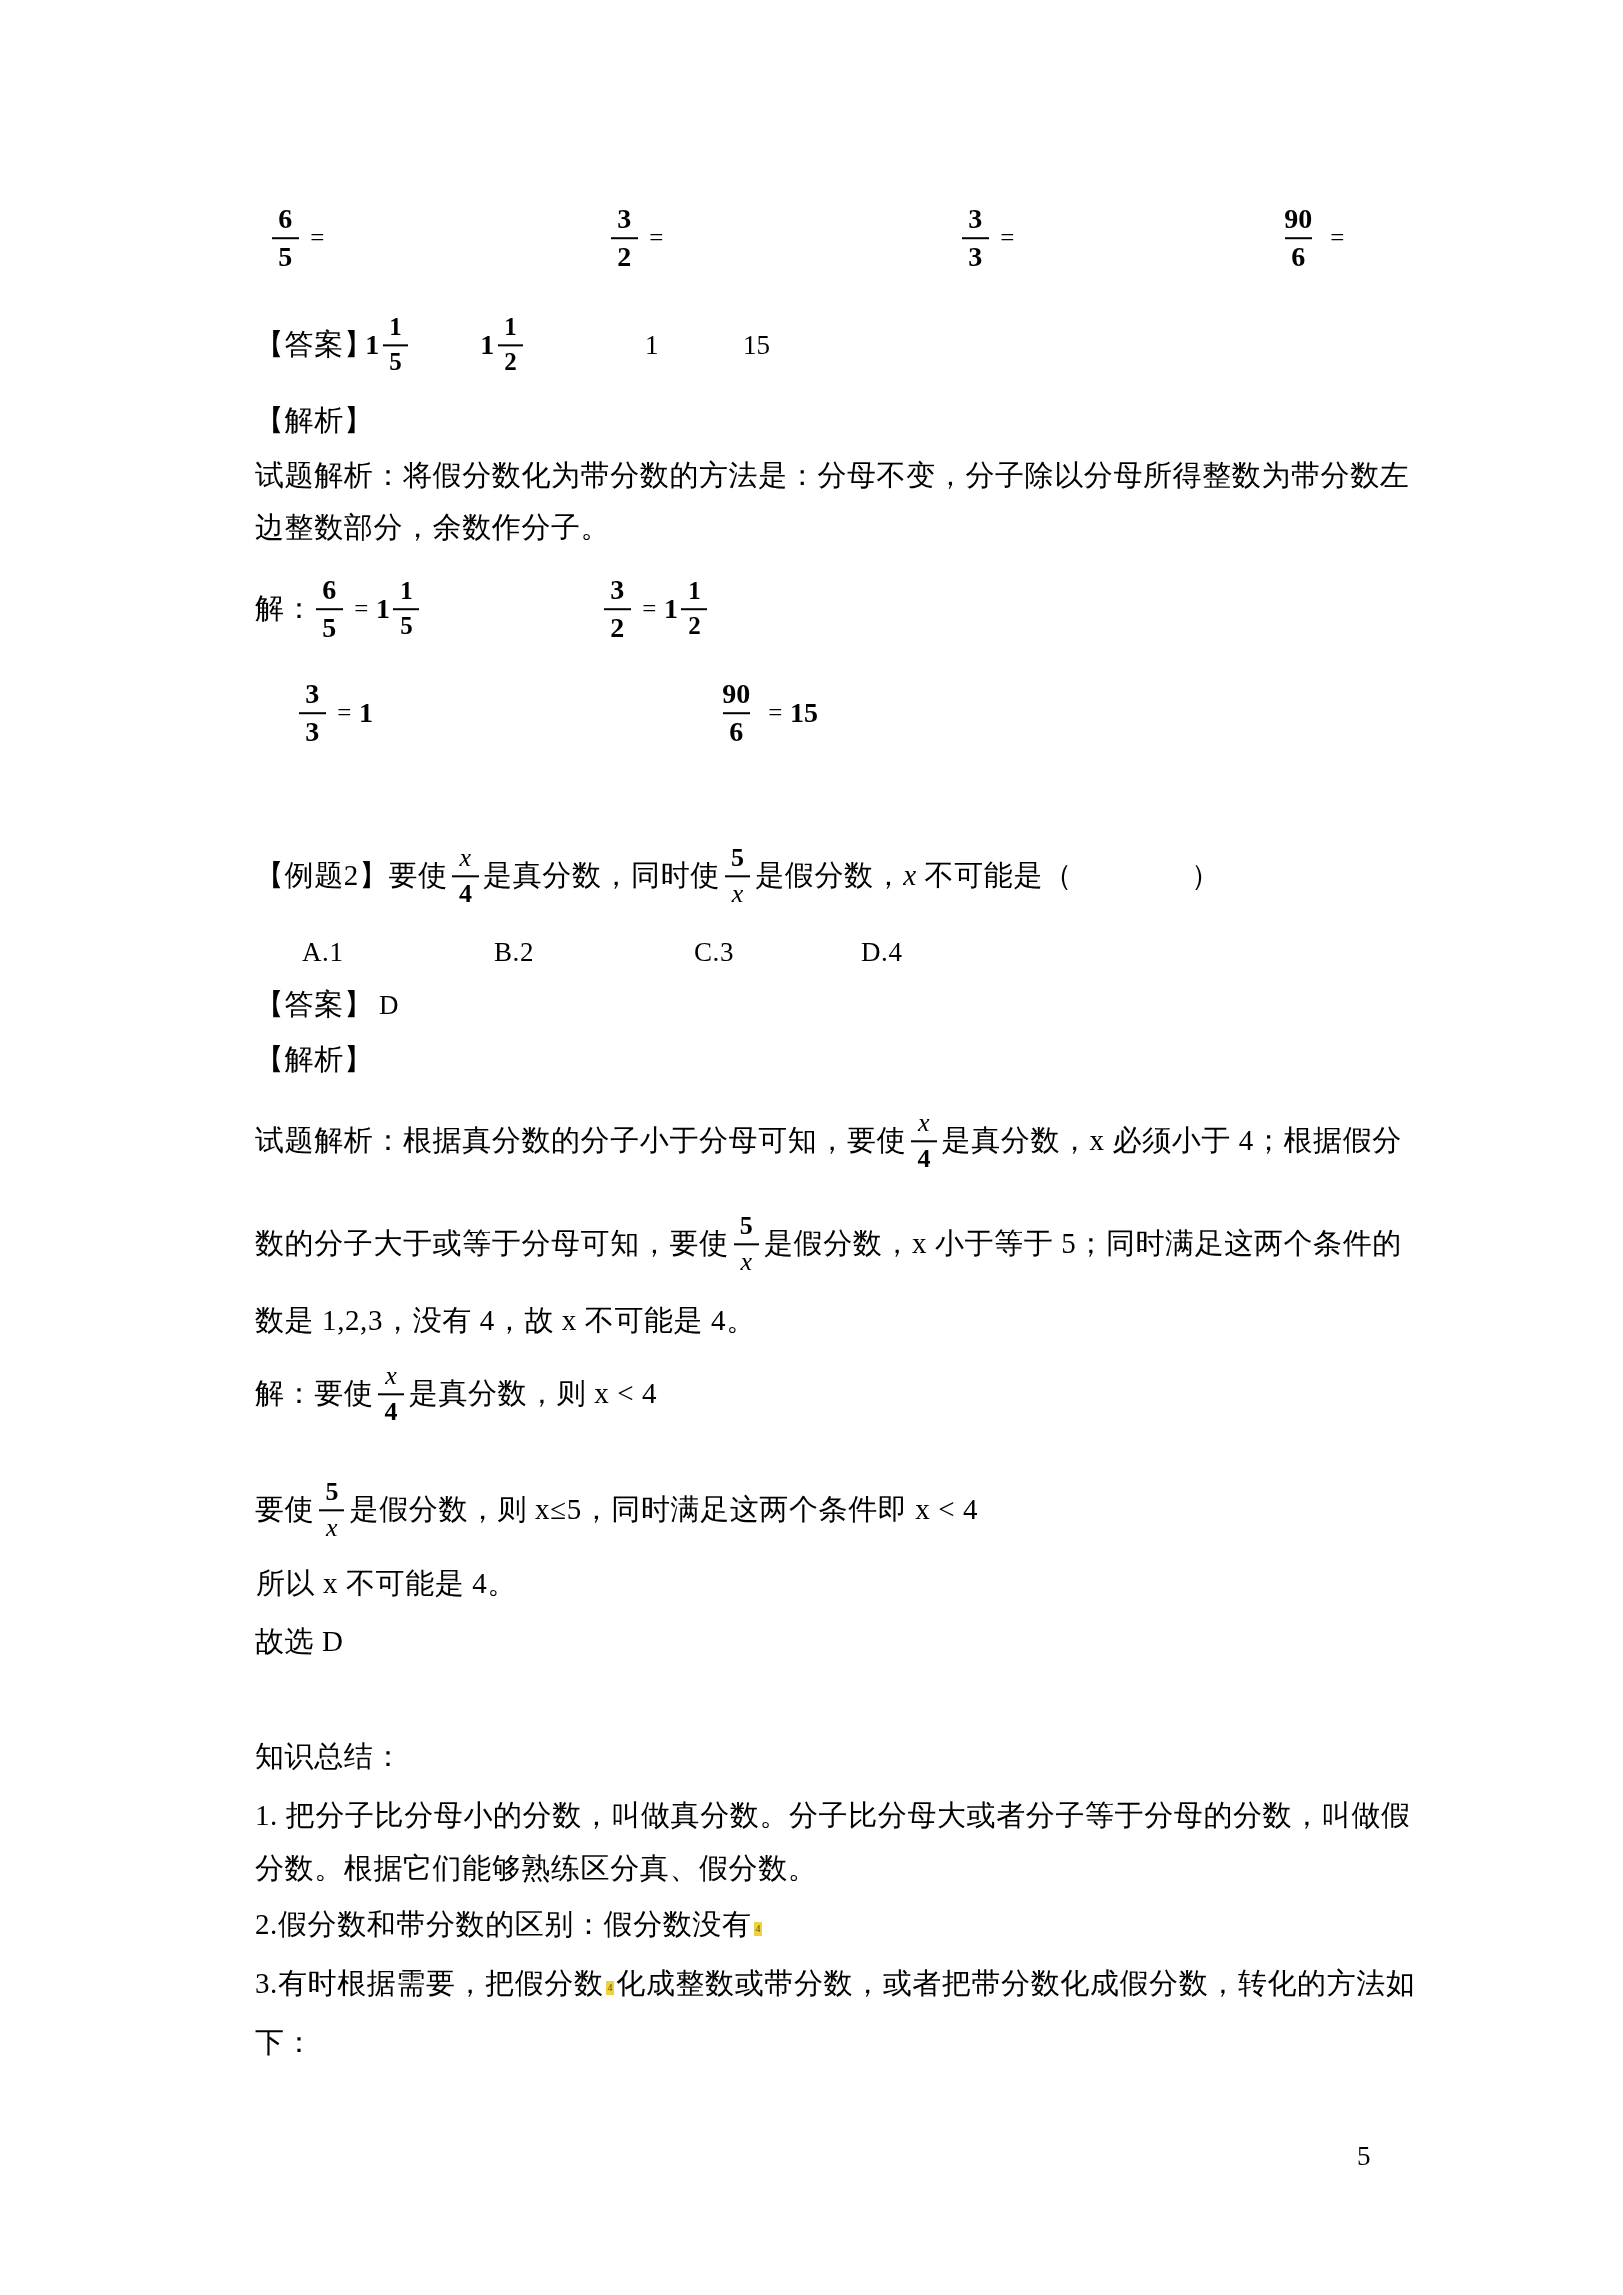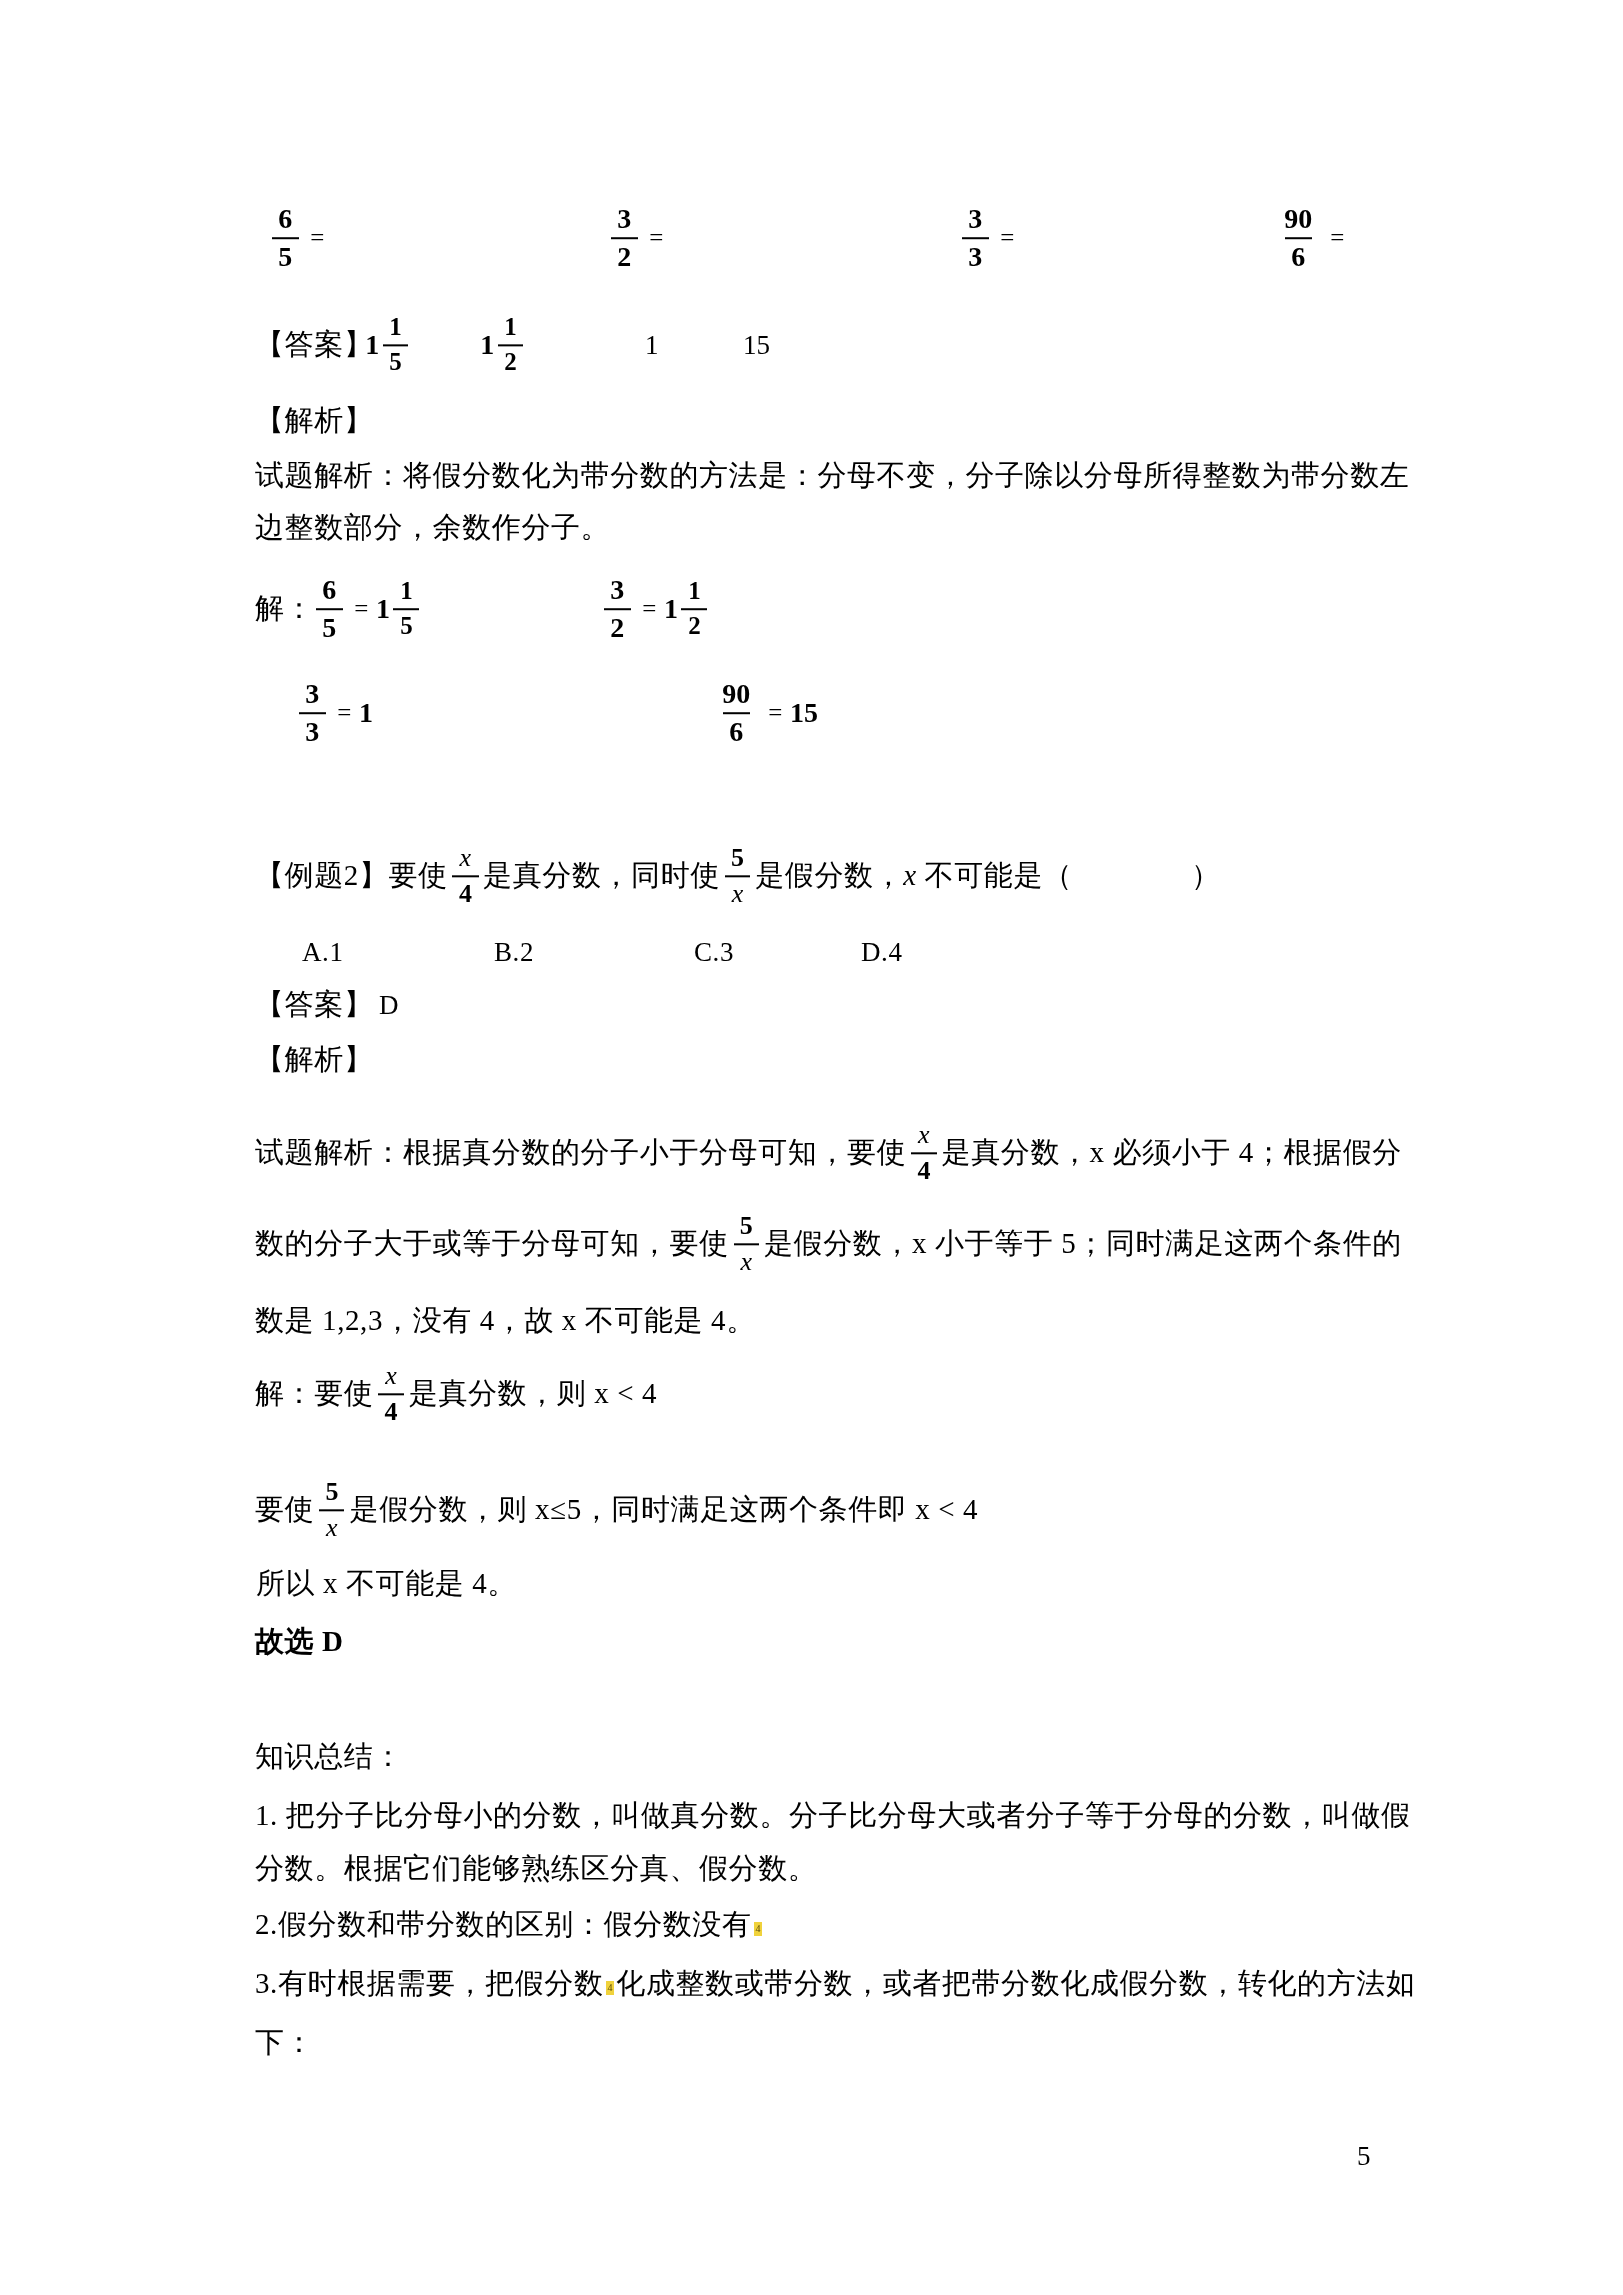--- a/index.html
+++ b/index.html
@@ -131,21 +131,21 @@
   <div class="abs opt" style="left:694px;top:952px;">C.3</div>
   <div class="abs opt" style="left:861px;top:952px;">D.4</div>
 
   <div class="abs" style="left:255px;top:1005px;">
     <span class="txt">【答案】</span>
     <span class="ansd">D</span>
   </div>
 
   <div class="abs txt" style="left:255px;top:1060px;">【解析】</div>
 
-  <div class="abs" style="left:255px;top:1141px;margin-top:12px;">
+  <div class="abs" style="left:255px;top:1141px;">
     <span class="txt">试题解析：根据真分数的分子小于分母可知，要使</span>
     <span class="fr vf"><span class="n it">x</span><span class="d">4</span></span>
     <span class="txt">是真分数，x 必须小于 4；根据假分</span>
   </div>
   <div class="abs" style="left:255px;top:1244px;">
     <span class="txt">数的分子大于或等于分母可知，要使</span>
     <span class="fr vf"><span class="n">5</span><span class="d it">x</span></span>
     <span class="txt">是假分数，x 小于等于 5；同时满足这两个条件的</span>
   </div>
   <div class="abs txt" style="left:255px;top:1321px;">数是 1,2,3，没有 4，故 x 不可能是 4。</div>
@@ -154,21 +154,21 @@
     <span class="txt">解：要使</span>
     <span class="fr vf"><span class="n it">x</span><span class="d">4</span></span>
     <span class="txt">是真分数，则 x &lt; 4</span>
   </div>
   <div class="abs" style="left:255px;top:1510px;">
     <span class="txt">要使</span>
     <span class="fr vf"><span class="n">5</span><span class="d it">x</span></span>
     <span class="txt">是假分数，则 x≤5，同时满足这两个条件即 x &lt; 4</span>
   </div>
   <div class="abs txt" style="left:256px;top:1584px;">所以 x 不可能是 4。</div>
-  <div class="abs txt" style="left:255px;top:1642px;font-weight:bold;">故选 D</div>
+  <div class="abs txt" style="left:255px;top:1642px;">故选 D</div>
 
   <div class="abs txt" style="left:255px;top:1757px;text-align:right;">知识总结：</div>
   <div class="abs txt" style="left:255px;top:1816px;">1. 把分子比分母小的分数，叫做真分数。分子比分母大或者分子等于分母的分数，叫做假</div>
   <div class="abs txt" style="left:255px;top:1869px;">分数。根据它们能够熟练区分真、假分数。</div>
   <div class="abs" style="left:255px;top:1925px;">
     <span class="txt">2.假分数和带分数的区别：假分数没有</span>
     <span class="mark">4</span>
   </div>
   <div class="abs" style="left:255px;top:1984px;">
     <span class="txt">3.有时根据需要，把假分数</span>

